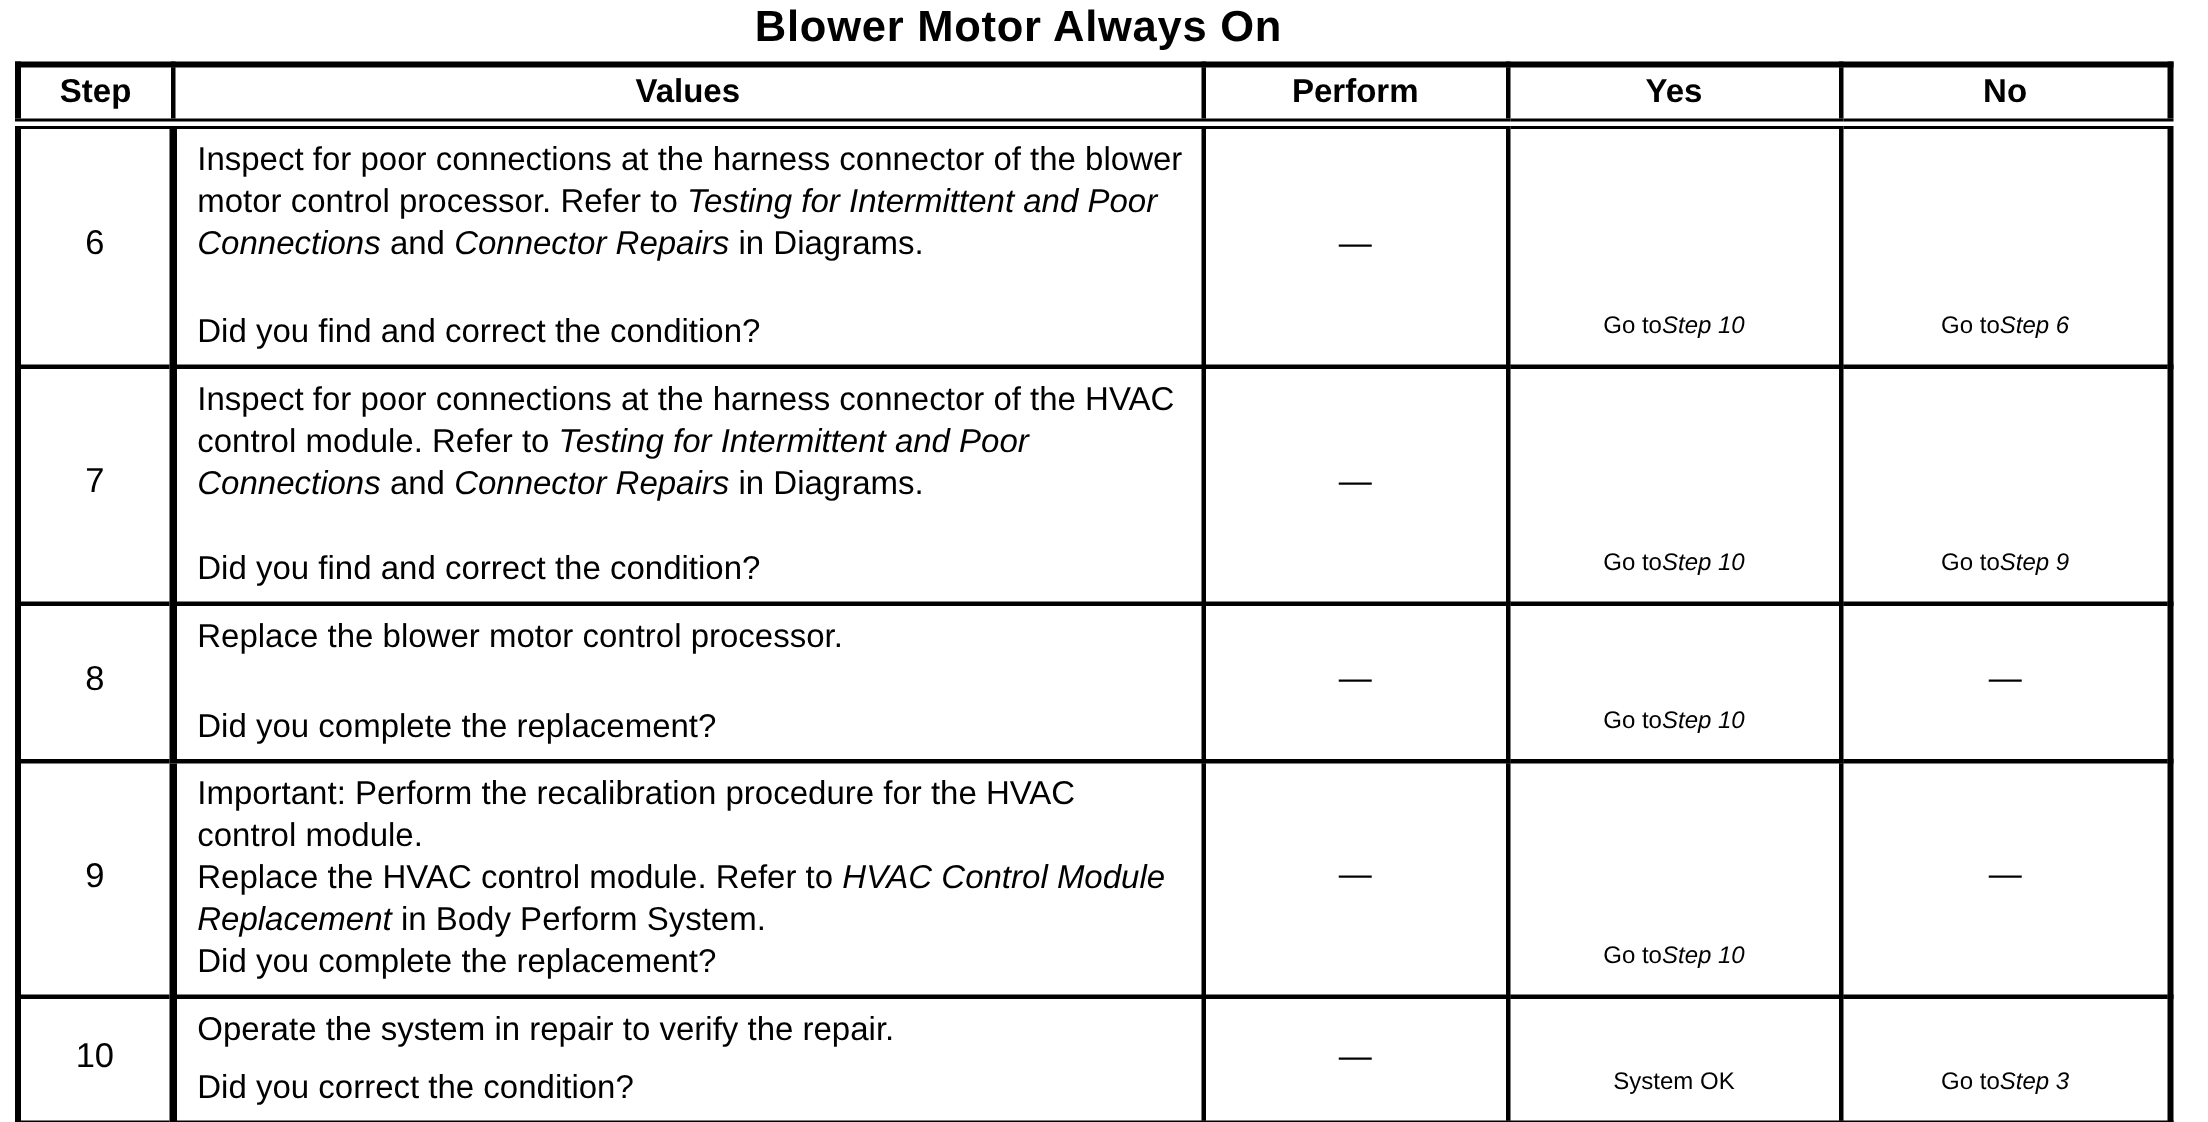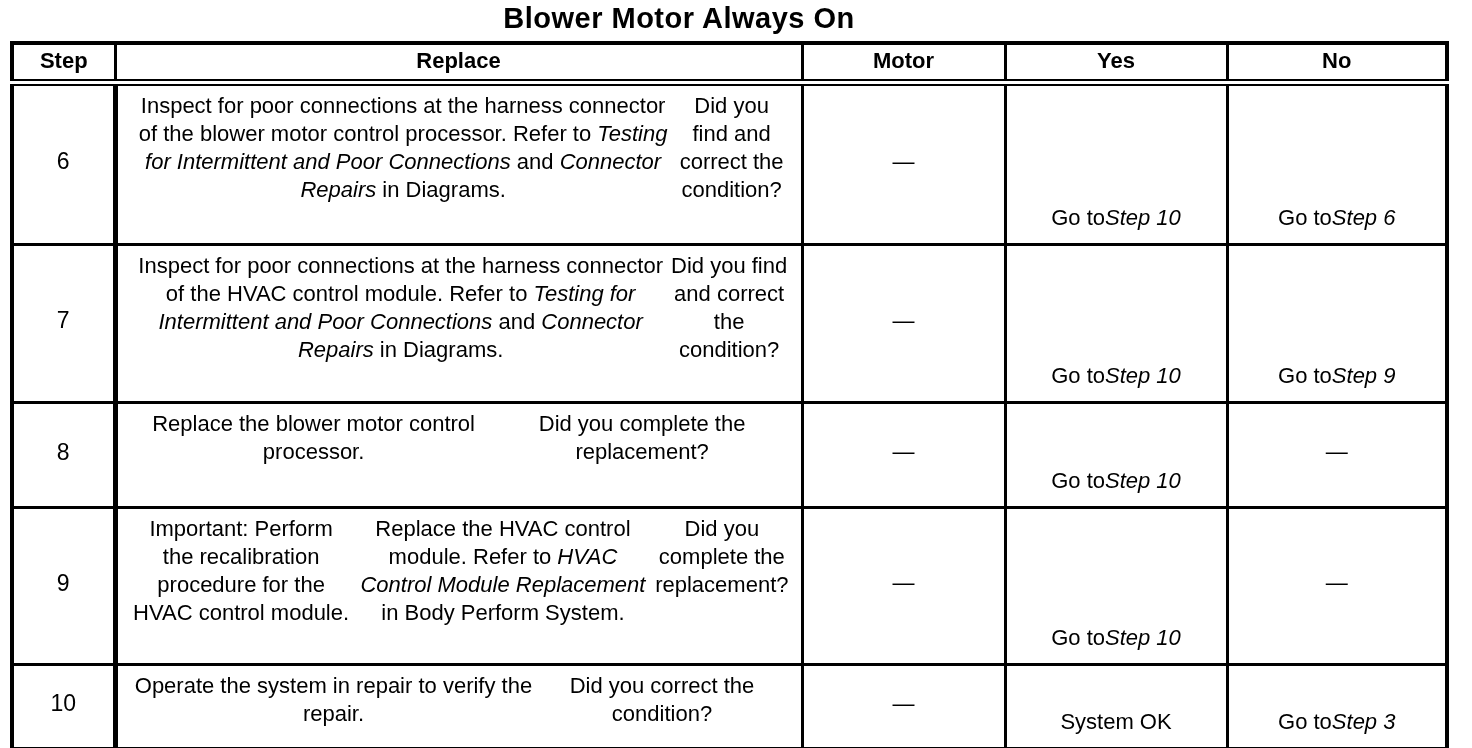--- a/index.html
+++ b/index.html
@@ -68,39 +68,38 @@
   }
   .vfill { width: 100%; }
   tr.r0 .vfill { height: 143px; }
   tr.r1 .vfill { height: 141px; }
   tr.r2 .vfill { height: 88px;  }
   tr.r3 .vfill { height: 140px; }
   tr.r4 .vfill { height: 67px;  }
 
   .action-flex {
     display: flex;
-    flex-direction: row;
+    flex-direction: column;
     justify-content: space-between;
-    text-align: center;
   }
   .para {
     font-size: 22px;
     line-height: 28px;
   }
   .cell-center {
     display: flex;
     align-items: center;
     justify-content: center;
     font-size: 22px;
   }
   .cell-bottom {
     display: flex;
     align-items: flex-end;
     justify-content: center;
-    font-size: 22px;
+    font-size: 16px;
     line-height: 26px;
     padding-bottom: 2px;
     box-sizing: border-box;
   }
   .step-num {
     font-size: 23px;
   }
   .it { font-style: italic; }
   .bd { font-weight: 400; }
   .dash { letter-spacing: 0; }
@@ -117,22 +116,22 @@
     <colgroup>
       <col class="c-step">
         <col class="c-action">
         <col class="c-values">
         <col class="c-yes">
         <col class="c-no">
     </colgroup>
     <thead>
       <tr>
         <th>Step</th>
-        <th>Replace</th>
-        <th>Motor</th>
+        <th>Values</th>
+        <th>Perform</th>
         <th>Yes</th>
         <th>No</th>
       </tr>
     </thead>
     <tbody>
         <tr class="r0">
           <td class="col-step">
             <div class="vfill cell-center step-num">6</div>
           </td>
           <td class="col-action">

